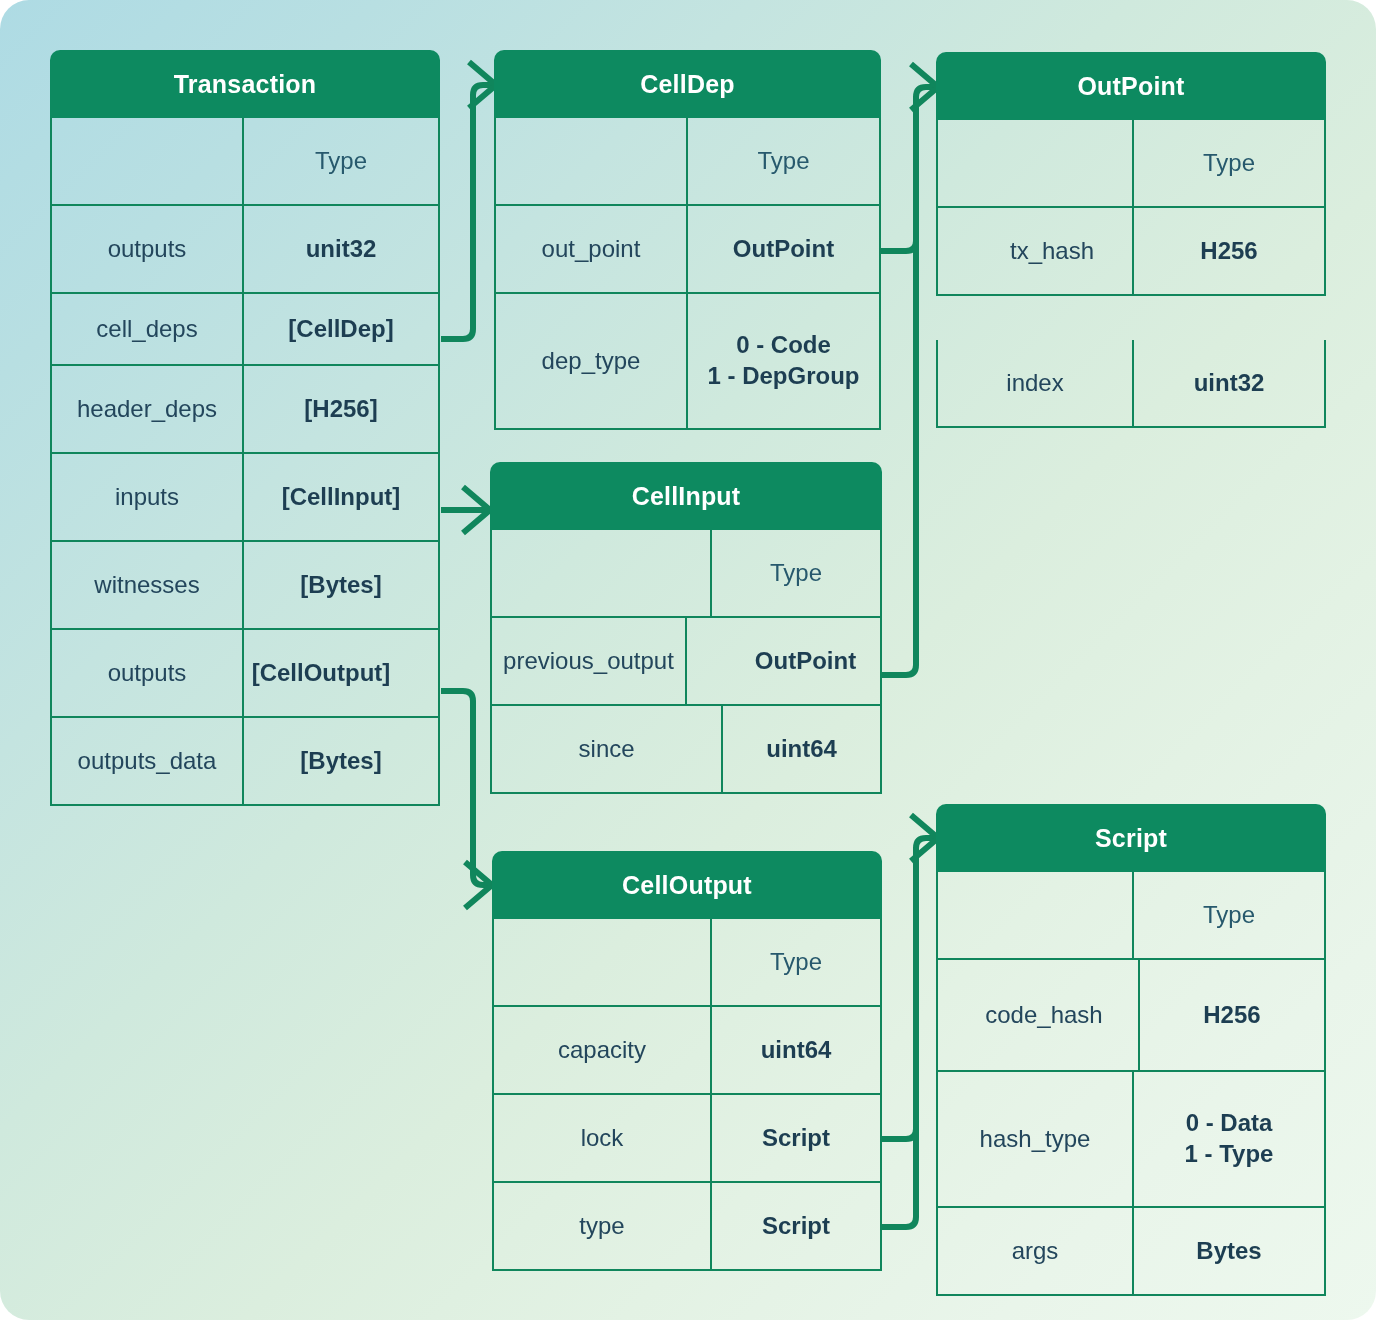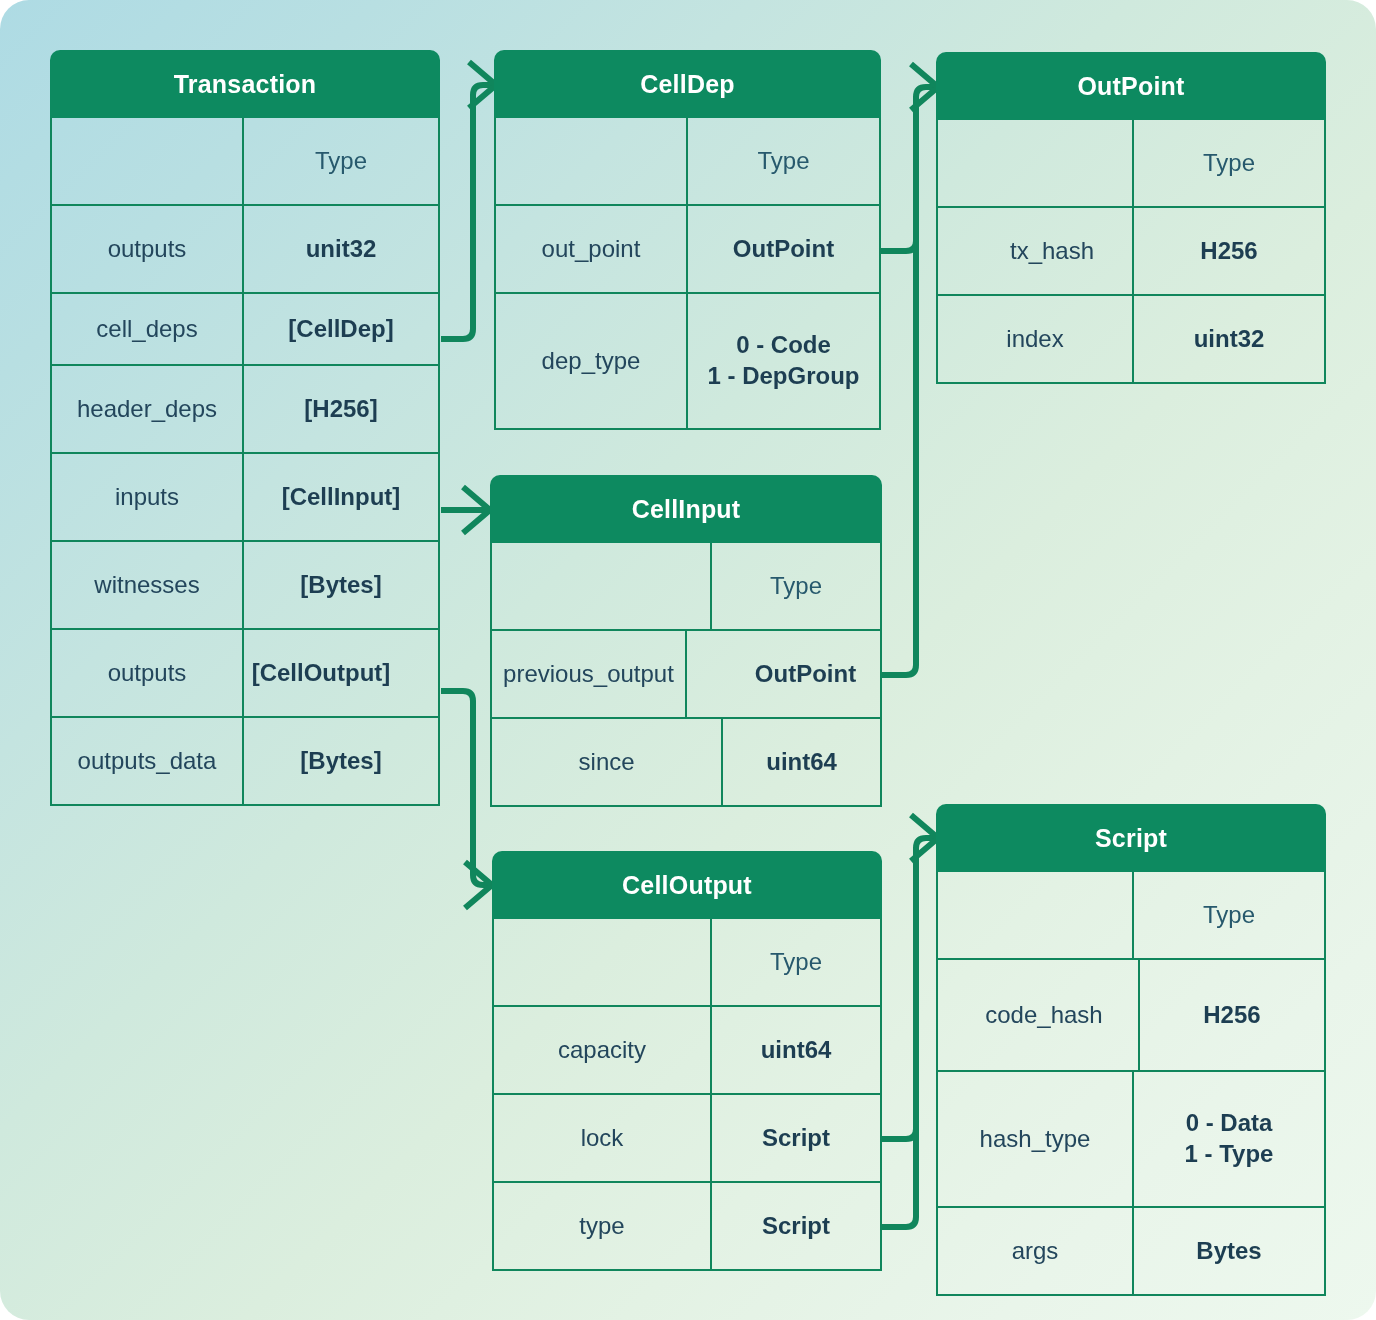--- a/index.html
+++ b/index.html
@@ -191,29 +191,29 @@
       <div class="c2" style="width:190px;">
           <span>Type</span>
         </div>
     </div>
     <div class="erow" style="height:88px;">
       <div class="c1" style="width:196px;padding-left:40px;">tx_hash</div>
       <div class="c2" style="width:190px;">
           <span>H256</span>
         </div>
     </div>
-    <div class="erow" style="height:88px;">
+    <div class="erow" style="height:88px;margin-top:44px;">
       <div class="c1" style="width:196px;">index</div>
       <div class="c2" style="width:190px;">
           <span>uint32</span>
         </div>
     </div>
   </div>
 
-  <div class="entity" style="left:490px; top:475px; width:392px;">
+  <div class="entity" style="left:490px; top:462px; width:392px;">
     <div class="ehead">CellInput</div>
     <div class="erow hdr" style="height:88px;">
       <div class="c1" style="width:220px;"></div>
       <div class="c2" style="width:168px;">
           <span>Type</span>
         </div>
     </div>
     <div class="erow" style="height:88px;gap:44px;">
       <div class="c1" style="width:220px;">previous_output</div>
       <div class="c2" style="width:168px;">

